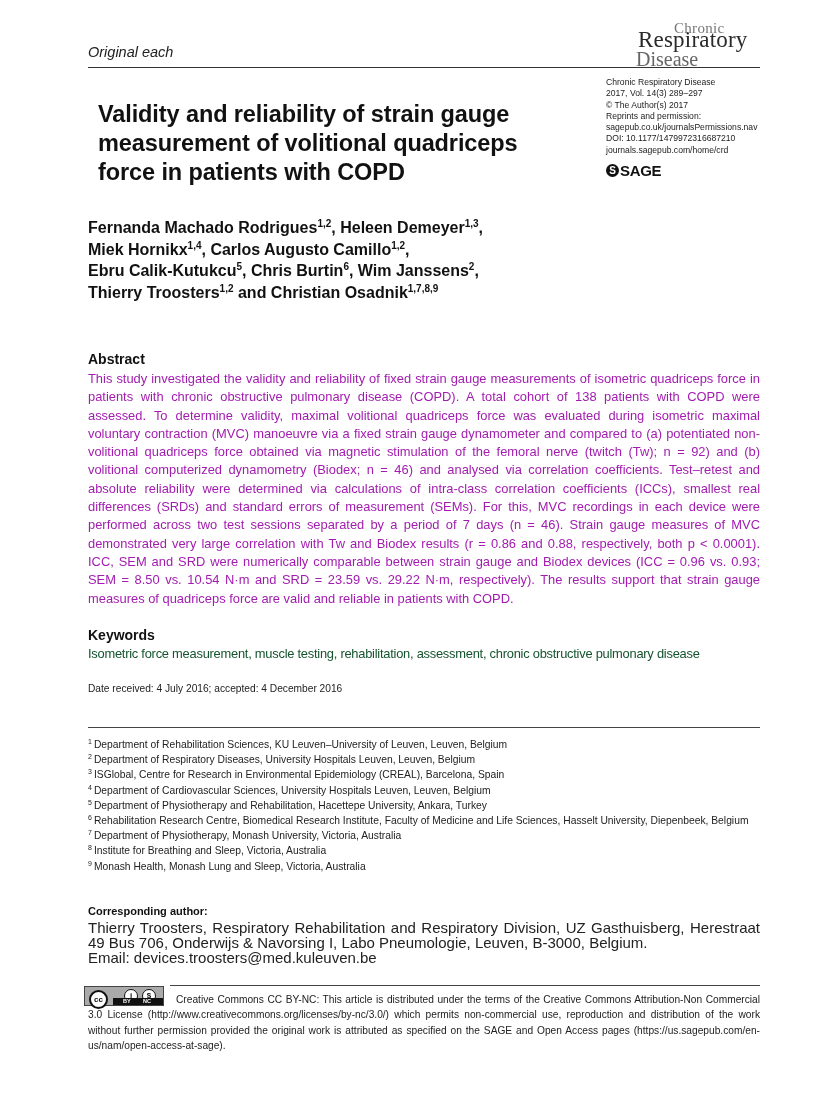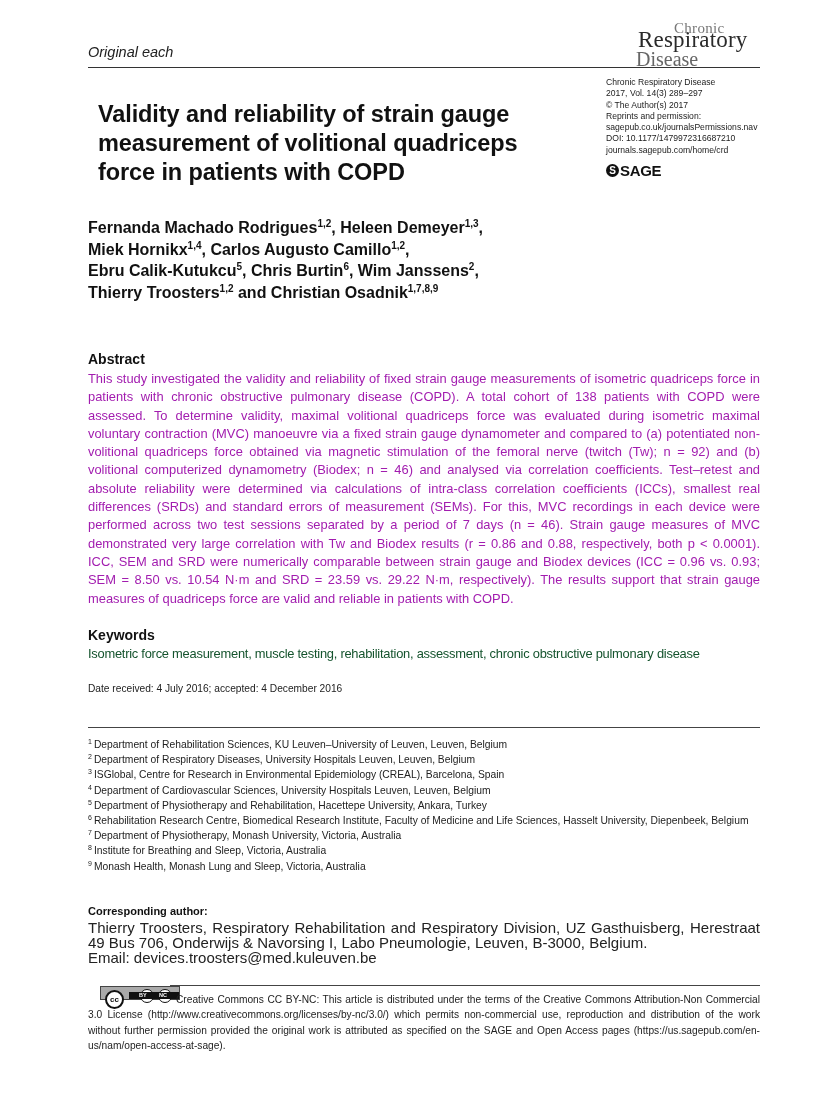--- a/index.html
+++ b/index.html
@@ -32,21 +32,21 @@
   .dates { left: 88px; top: 683px; font-size: 10.2px; color: #222; }
 
   .aff-rule { left: 88px; top: 727px; width: 672px; height: 1px; background: #444; }
   .affs { left: 88px; top: 737px; width: 672px; font-size: 10.3px; line-height: 15.2px; color: #222; }
   .affs sup { font-size: 7px; vertical-align: 4px; line-height: 0; margin-right: 2px; }
 
   .corr-h { left: 88px; top: 905px; font-size: 11px; font-weight: bold; color: #111; }
   .corr { left: 88px; top: 920px; width: 672px; font-size: 15px; line-height: 15.2px; color: #222; text-align: justify; }
 
   .cc-rule { left: 170px; top: 985px; width: 590px; height: 1px; background: #444; }
-  .cc-badge { left: 100px; top: 986px; width: 80px; height: 14px; background: #aaa; border: 1px solid #444; box-sizing: border-box; }
+  .cc-badge { left: 84px; top: 986px; width: 80px; height: 20px; background: #aaa; border: 1px solid #444; box-sizing: border-box; }
   .cc-badge .cc { position: absolute; left: 4px; top: 3px; width: 19px; height: 19px; border-radius: 50%; background: #fff; border: 2px solid #111; box-sizing: border-box; font-size: 8px; font-weight: bold; line-height: 15px; text-align: center; color: #111; }
   .cc-badge .by, .cc-badge .nc { position: absolute; top: 2px; width: 14px; height: 14px; border-radius: 50%; background: #fff; border: 1.5px solid #111; box-sizing: border-box; font-size: 8px; font-weight: bold; line-height: 11px; text-align: center; color: #111; }
   .cc-badge .by { left: 39px; }
   .cc-badge .nc { left: 57px; }
   .cc-badge .strip { position: absolute; left: 28px; bottom: 0; width: 50px; height: 7px; background: #111; color: #fff; font-size: 5.5px; line-height: 7px; font-weight: bold; }
   .cc-badge .strip span { position: absolute; }
   .license { left: 88px; top: 992px; width: 672px; font-size: 10.2px; line-height: 15.3px; color: #222; text-align: justify; text-indent: 88px; }
 </style>
 </head>
 <body>

